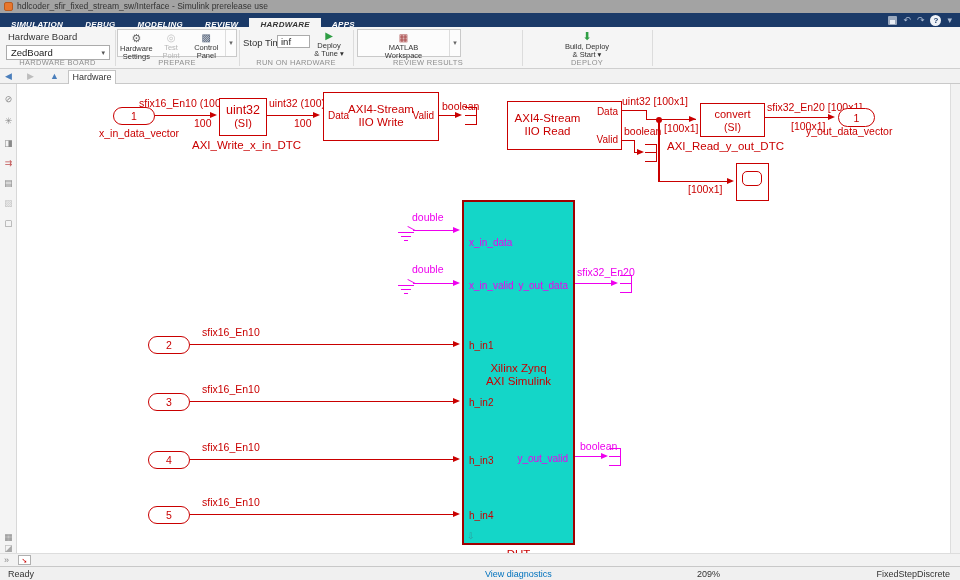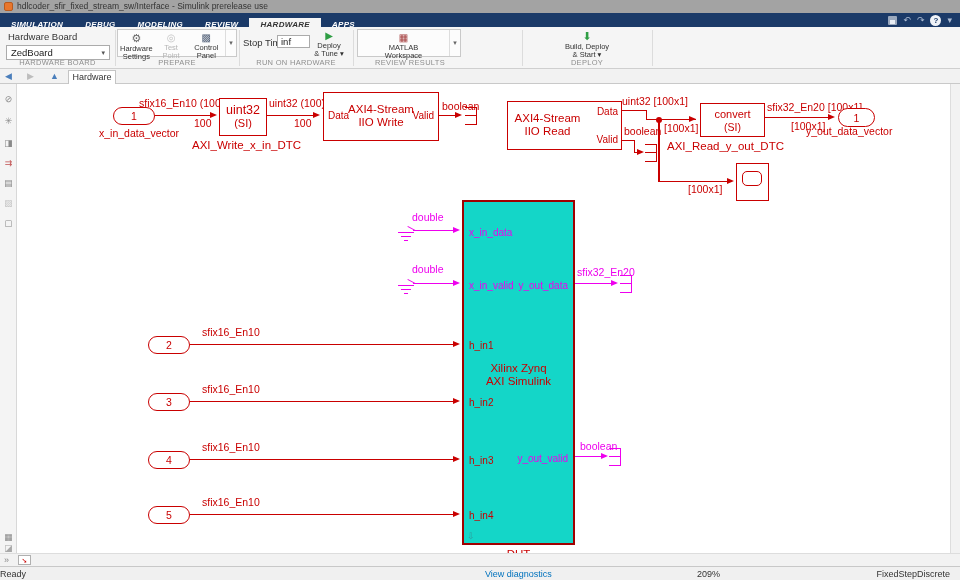--- a/index.html
+++ b/index.html
@@ -143,21 +143,21 @@
     <div class="section" style="left:239px;width:114px">RUN ON HARDWARE</div>
 
     <div class="panel" style="left:357px;top:2px;width:104px;height:28px">
       <div class="bigbtn" style="width:92px">
         <span class="ic" style="color:#a33b3b;font-size:10px">▦</span>
         <span>MATLAB</span>
         <span>Workspace</span>
       </div>
       <div class="caretcol">▾</div>
     </div>
-    <div class="section" style="left:355px;width:110px">REVIEW RESULTS</div>
+    <div class="section" style="left:373px;width:110px">REVIEW RESULTS</div>
 
     <div class="bigbtn abs" style="left:550px;top:1px;width:74px;height:29px">
       <span class="ic" style="color:#2f9e44;font-size:11px">⬇</span>
       <span>Build, Deploy</span>
       <span>&amp; Start ▾</span>
     </div>
     <div class="section" style="left:522px;width:130px">DEPLOY</div>
   </div>
 
   <div class="explorer">
@@ -254,21 +254,21 @@
   <span class="lbl" style="left:806px;top:125px">y_out_data_vector</span>
 
   <div class="scopeblk" style="left:736px;top:163px;width:33px;height:38px">
       <i></i>
     </div>
   <span class="lbl" style="left:688px;top:183px">[100x1]</span>
 
   <div class="dut" style="left:462px;top:200px;width:113px;height:345px">
     <div class="center2" style="top:160px">Xilinx Zynq</div>
     <div class="center2" style="top:173px">AXI Simulink</div>
-    <span class="porttxt" style="left:5px;top:25px;color:var(--mag)">x_in_data</span>
+    <span class="porttxt" style="left:5px;top:35px;color:var(--mag)">x_in_data</span>
     <span class="porttxt" style="left:5px;top:78px;color:var(--mag)">x_in_valid</span>
     <span class="porttxt" style="left:5px;top:138px">h_in1</span>
     <span class="porttxt" style="left:5px;top:195px">h_in2</span>
     <span class="porttxt" style="left:5px;top:253px">h_in3</span>
     <span class="porttxt" style="left:5px;top:308px">h_in4</span>
     <span class="porttxt" style="right:5px;top:78px;color:var(--mag)">y_out_data</span>
     <span class="porttxt" style="right:5px;top:251px;color:var(--mag)">y_out_valid</span>
     <span class="badge">⇩</span>
   </div>
   <span class="cap" style="left:462px;top:548px;width:113px;text-align:center">DUT</span>
@@ -335,19 +335,19 @@
   <div class="wire" style="left:190px;top:514px;width:264px"></div>
   <div class="arr" style="left:453px;top:511px"></div>
 
   <div class="vscroll"></div>
   <div class="hscrollrow">
     <span style="position:absolute;left:4px;top:1px;font-size:9px;color:#888">»</span>
     <span style="position:absolute;left:18px;top:1px;width:13px;height:10px;background:#fff;border:1px solid #b0b0b0;font-size:7px;color:#c90000;text-align:center;line-height:9px">➘</span>
   </div>
 
   <div class="statusbar">
-    <span style="position:absolute;left:0;top:2px">Ready</span>
+    <span style="position:absolute;left:8px;top:2px">Ready</span>
     <span style="position:absolute;left:485px;top:2px;color:#0072bd">View diagnostics</span>
     <span style="position:absolute;left:697px;top:2px">209%</span>
     <span style="position:absolute;right:10px;top:2px">FixedStepDiscrete</span>
   </div>
 
 </div>
 
 </body></html>

